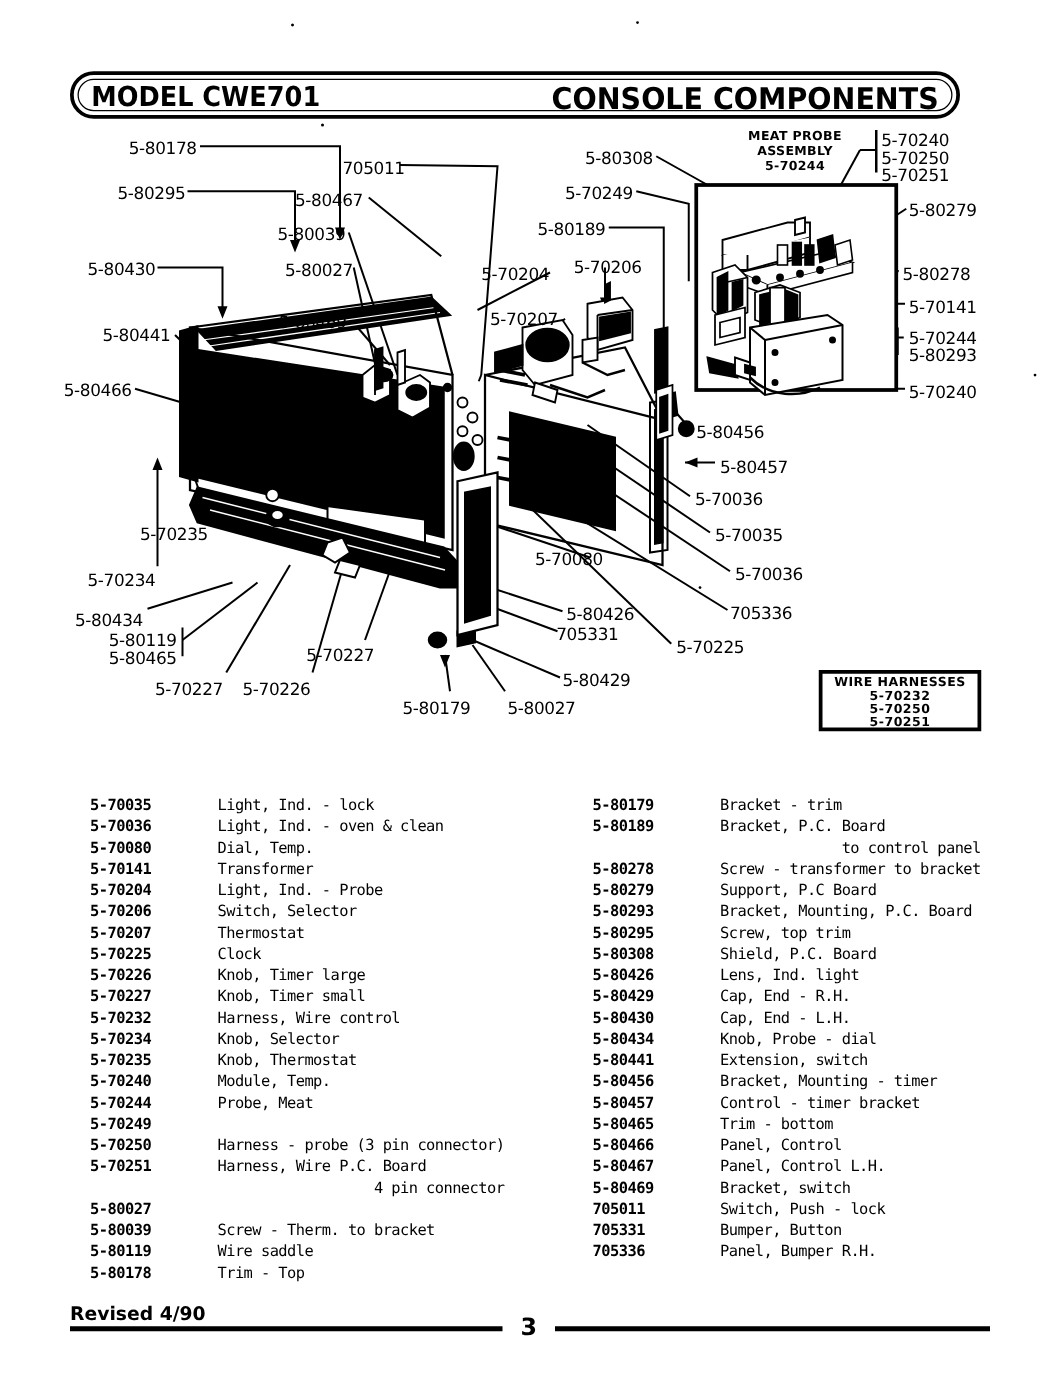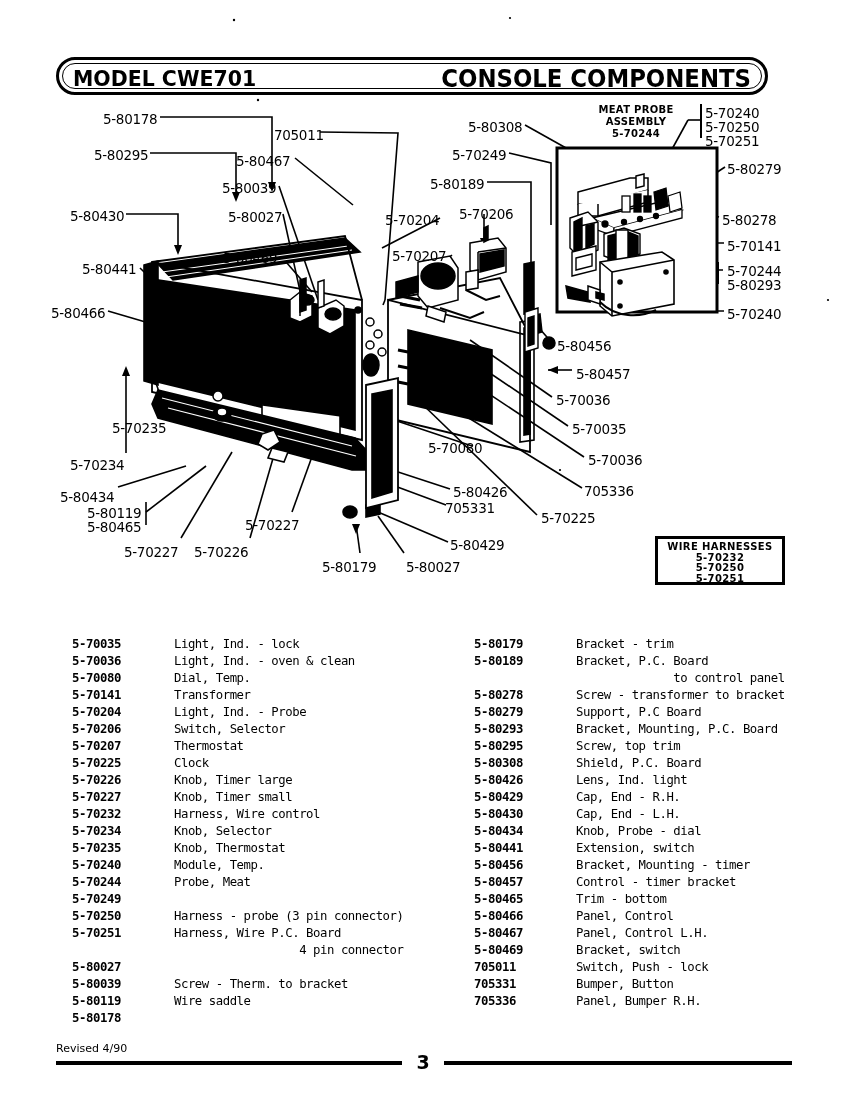--- a/index.html
+++ b/index.html
@@ -163,22 +163,22 @@
     left: 0;
     top: 1040px;
     width: 848px;
     height: 50px;
   }
   #revised {
     position: absolute;
     left: 56px;
     top: 2px;
     font-family: "DejaVu Sans", sans-serif;
-    font-size: 11px;
-    font-weight: normal;
+    font-size: 15px;
+    font-weight: bold;
     color: #000;
   }
   .foot-rule {
     position: absolute;
     top: 21px;
     height: 4px;
     background: #000;
   }
   #foot-rule-left  { left: 56px;  width: 346px; }
   #foot-rule-right { left: 444px; width: 348px; }
@@ -520,21 +520,21 @@
         <div class="part-row"><span class="part-num">5-70235</span><span class="part-desc">Knob, Thermostat</span></div>
         <div class="part-row"><span class="part-num">5-70240</span><span class="part-desc">Module, Temp.</span></div>
         <div class="part-row"><span class="part-num">5-70244</span><span class="part-desc">Probe, Meat</span></div>
         <div class="part-row"><span class="part-num">5-70249</span></div>
         <div class="part-row"><span class="part-num">5-70250</span><span class="part-desc">Harness - probe (3 pin connector)</span></div>
         <div class="part-row"><span class="part-num">5-70251</span><span class="part-desc">Harness, Wire P.C. Board</span></div>
         <div class="part-row cont"><span class="part-num"></span><span class="part-desc">4 pin connector</span></div>
         <div class="part-row"><span class="part-num">5-80027</span></div>
         <div class="part-row"><span class="part-num">5-80039</span><span class="part-desc">Screw - Therm. to bracket</span></div>
         <div class="part-row"><span class="part-num">5-80119</span><span class="part-desc">Wire saddle</span></div>
-        <div class="part-row"><span class="part-num">5-80178</span></div>
+        <div class="part-row"><span class="part-num">5-80178</span><span class="part-desc">Trim - Top</span></div>
       </div>
     <div class="parts-col" id="parts-col-right">
         <div class="part-row"><span class="part-num">5-80179</span><span class="part-desc">Bracket - trim</span></div>
         <div class="part-row"><span class="part-num">5-80189</span><span class="part-desc">Bracket, P.C. Board</span></div>
         <div class="part-row cont"><span class="part-num"></span><span class="part-desc">to control panel</span></div>
         <div class="part-row"><span class="part-num">5-80278</span><span class="part-desc">Screw - transformer to bracket</span></div>
         <div class="part-row"><span class="part-num">5-80279</span><span class="part-desc">Support, P.C Board</span></div>
         <div class="part-row"><span class="part-num">5-80293</span><span class="part-desc">Bracket, Mounting, P.C. Board</span></div>
         <div class="part-row"><span class="part-num">5-80295</span><span class="part-desc">Screw, top trim</span></div>
         <div class="part-row"><span class="part-num">5-80308</span><span class="part-desc">Shield, P.C. Board</span></div>

